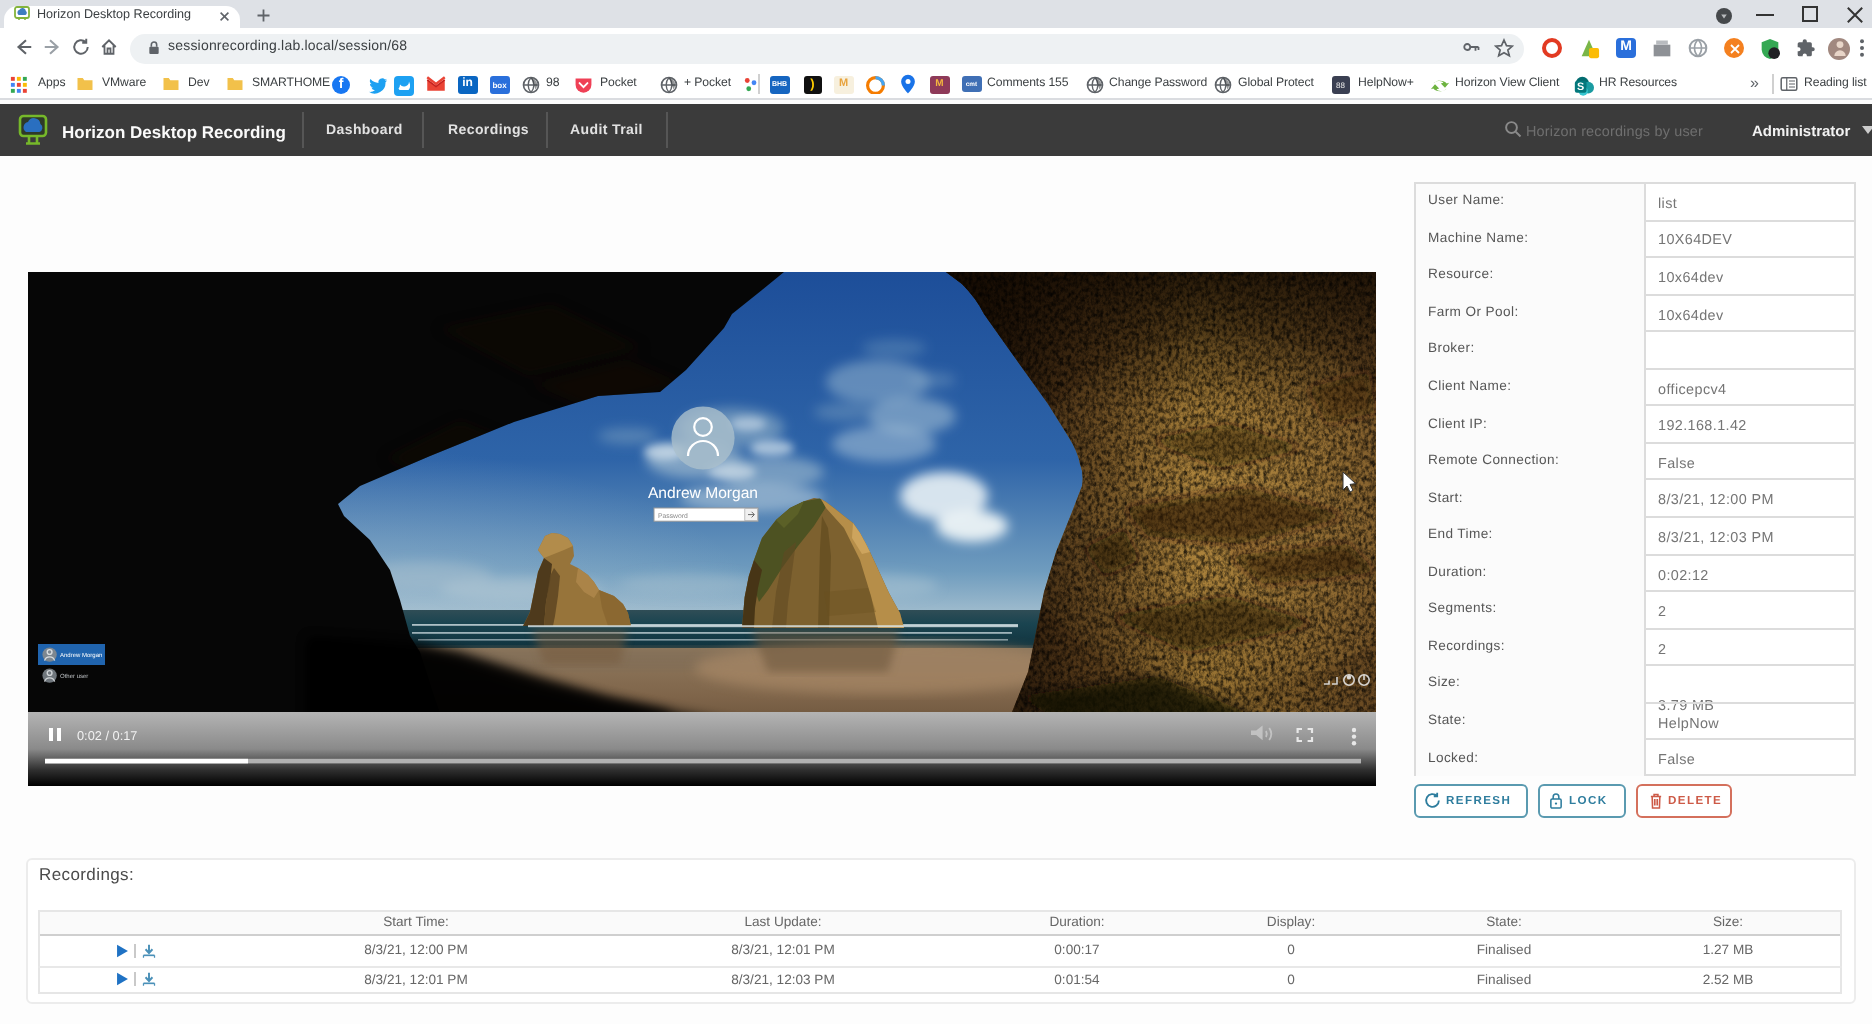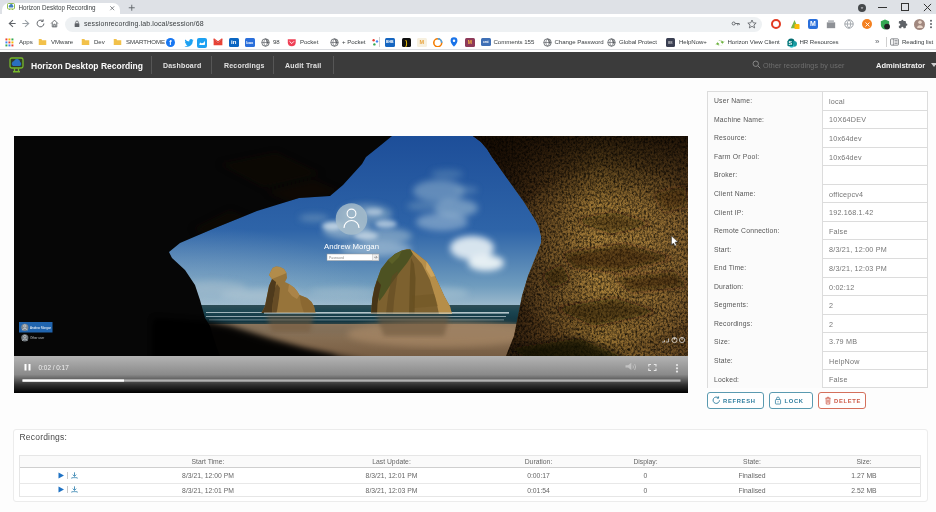--- a/index.html
+++ b/index.html
@@ -237,21 +237,21 @@
 <div class="abs" style="left:273px;top:56px;width:1px;height:18px;background:#565656"></div>
 <div class="abs" style="left:333px;top:56px;width:1px;height:18px;background:#565656"></div>
 <div class="abs" style="left:163px;top:61.5px;font-size:7px;font-weight:bold;color:#e2e2e2;letter-spacing:0.2px">Dashboard</div>
 <div class="abs" style="left:224px;top:61.5px;font-size:7px;font-weight:bold;color:#e2e2e2;letter-spacing:0.2px">Recordings</div>
 <div class="abs" style="left:285px;top:61.5px;font-size:7px;font-weight:bold;color:#e2e2e2;letter-spacing:0.2px">Audit Trail</div>
 
 <svg class="abs" style="left:752px;top:60px" width="9" height="9" viewBox="0 0 12 12">
       <circle cx="5" cy="5" r="3.6" fill="none" stroke="#8a8a8a" stroke-width="1.3"></circle>
       <path d="M7.8 7.8 L11 11" stroke="#8a8a8a" stroke-width="1.3"></path>
     </svg>
-<div class="abs" style="left:763px;top:61px;font-size:7.2px;color:#6f6f6f;letter-spacing:0.1px">Other recordings by user</div>
+<div class="abs" style="left:763px;top:61px;font-size:7.2px;color:#6f6f6f;letter-spacing:0.1px">Horizon recordings by user</div>
 <div class="abs" style="left:876px;top:61px;font-size:7.5px;font-weight:bold;color:#f2f2f2;letter-spacing:0px">Administrator</div>
 <div class="abs" style="left:931px;top:63px;width:0;height:0;border-left:3.5px solid transparent;border-right:3.5px solid transparent;border-top:4px solid #ccc"></div>
 <svg class="abs" style="left:14px;top:136px" width="674" height="257" viewBox="0 0 674 257">
 <defs>
  <linearGradient id="sky" x1="0" y1="0" x2="0" y2="1">
    <stop offset="0" stop-color="#1d4e99"></stop>
    <stop offset="0.55" stop-color="#2e64a8"></stop>
    <stop offset="0.88" stop-color="#6f9cbe"></stop>
    <stop offset="1" stop-color="#9ebbcd"></stop>
  </linearGradient>
@@ -473,21 +473,21 @@
  <circle cx="663" cy="229" r="1.1"></circle>
  <circle cx="663" cy="232.3" r="1.1"></circle>
  <circle cx="663" cy="235.6" r="1.1"></circle>
 </g>
 <rect x="8.5" y="243.4" width="658" height="2.3" fill="#b2b2b2"></rect>
 <rect x="8.5" y="243.4" width="101.5" height="2.3" fill="#ffffff"></rect>
 </svg>
 <div class="abs" style="left:707px;top:91.0px;width:221px;height:296.96px;border:1px solid #dcdcdc;background:#fff"></div>
 <div class="abs" style="left:708px;top:92.00px;width:115px;height:17.56px;background:#fbfbfb;border-right:1px solid #dcdcdc"></div>
 <div class="abs" style="left:714px;top:97.20px;font-size:6.8px;color:#565656;letter-spacing:0.2px">User Name:</div>
-<div class="abs" style="left:829px;top:96.90px;font-size:7.2px;color:#757575;letter-spacing:0.2px">local</div>
+<div class="abs" style="left:829px;top:96.90px;font-size:7.2px;color:#757575;letter-spacing:0.2px">list</div>
 <div class="abs" style="left:707px;top:109.56px;width:220px;height:1px;background:#dcdcdc"></div>
 <div class="abs" style="left:708px;top:109.56px;width:115px;height:18.56px;background:#fbfbfb;border-right:1px solid #dcdcdc"></div>
 <div class="abs" style="left:714px;top:115.76px;font-size:6.8px;color:#565656;letter-spacing:0.2px">Machine Name:</div>
 <div class="abs" style="left:829px;top:115.46px;font-size:7.2px;color:#757575;letter-spacing:0.2px">10X64DEV</div>
 <div class="abs" style="left:707px;top:128.12px;width:220px;height:1px;background:#dcdcdc"></div>
 <div class="abs" style="left:708px;top:128.12px;width:115px;height:18.56px;background:#fbfbfb;border-right:1px solid #dcdcdc"></div>
 <div class="abs" style="left:714px;top:134.32px;font-size:6.8px;color:#565656;letter-spacing:0.2px">Resource:</div>
 <div class="abs" style="left:829px;top:134.02px;font-size:7.2px;color:#757575;letter-spacing:0.2px">10x64dev</div>
 <div class="abs" style="left:707px;top:146.68px;width:220px;height:1px;background:#dcdcdc"></div>
 <div class="abs" style="left:708px;top:146.68px;width:115px;height:18.56px;background:#fbfbfb;border-right:1px solid #dcdcdc"></div>
@@ -524,21 +524,21 @@
 <div class="abs" style="left:708px;top:295.16px;width:115px;height:18.56px;background:#fbfbfb;border-right:1px solid #dcdcdc"></div>
 <div class="abs" style="left:714px;top:301.36px;font-size:6.8px;color:#565656;letter-spacing:0.2px">Segments:</div>
 <div class="abs" style="left:829px;top:301.06px;font-size:7.2px;color:#757575;letter-spacing:0.2px">2</div>
 <div class="abs" style="left:707px;top:313.72px;width:220px;height:1px;background:#dcdcdc"></div>
 <div class="abs" style="left:708px;top:313.72px;width:115px;height:18.56px;background:#fbfbfb;border-right:1px solid #dcdcdc"></div>
 <div class="abs" style="left:714px;top:319.92px;font-size:6.8px;color:#565656;letter-spacing:0.2px">Recordings:</div>
 <div class="abs" style="left:829px;top:319.62px;font-size:7.2px;color:#757575;letter-spacing:0.2px">2</div>
 <div class="abs" style="left:707px;top:332.28px;width:220px;height:1px;background:#dcdcdc"></div>
 <div class="abs" style="left:708px;top:332.28px;width:115px;height:18.56px;background:#fbfbfb;border-right:1px solid #dcdcdc"></div>
 <div class="abs" style="left:714px;top:338.48px;font-size:6.8px;color:#565656;letter-spacing:0.2px">Size:</div>
-<div class="abs" style="left:829px;top:337px;font-size:7.2px;color:#757575;letter-spacing:0.2px">3.79 MB</div>
+<div class="abs" style="left:829px;top:348px;font-size:7.2px;color:#757575;letter-spacing:0.2px">3.79 MB</div>
 <div class="abs" style="left:707px;top:350.84px;width:220px;height:1px;background:#dcdcdc"></div>
 <div class="abs" style="left:708px;top:350.84px;width:115px;height:18.56px;background:#fbfbfb;border-right:1px solid #dcdcdc"></div>
 <div class="abs" style="left:714px;top:357.04px;font-size:6.8px;color:#565656;letter-spacing:0.2px">State:</div>
 <div class="abs" style="left:829px;top:356.74px;font-size:7.2px;color:#757575;letter-spacing:0.2px">HelpNow</div>
 <div class="abs" style="left:707px;top:369.40px;width:220px;height:1px;background:#dcdcdc"></div>
 <div class="abs" style="left:708px;top:369.40px;width:115px;height:18.56px;background:#fbfbfb;border-right:1px solid #dcdcdc"></div>
 <div class="abs" style="left:714px;top:375.60px;font-size:6.8px;color:#565656;letter-spacing:0.2px">Locked:</div>
 <div class="abs" style="left:829px;top:375.30px;font-size:7.2px;color:#757575;letter-spacing:0.2px">False</div>
 <div class="abs" style="left:707px;top:392px;width:57px;height:16.5px;border:1px solid #5a9ab0;border-radius:3px;background:#fff"></div>
 <svg class="abs" style="left:712px;top:396px" width="8.5" height="8.5" viewBox="0 0 12 12">

